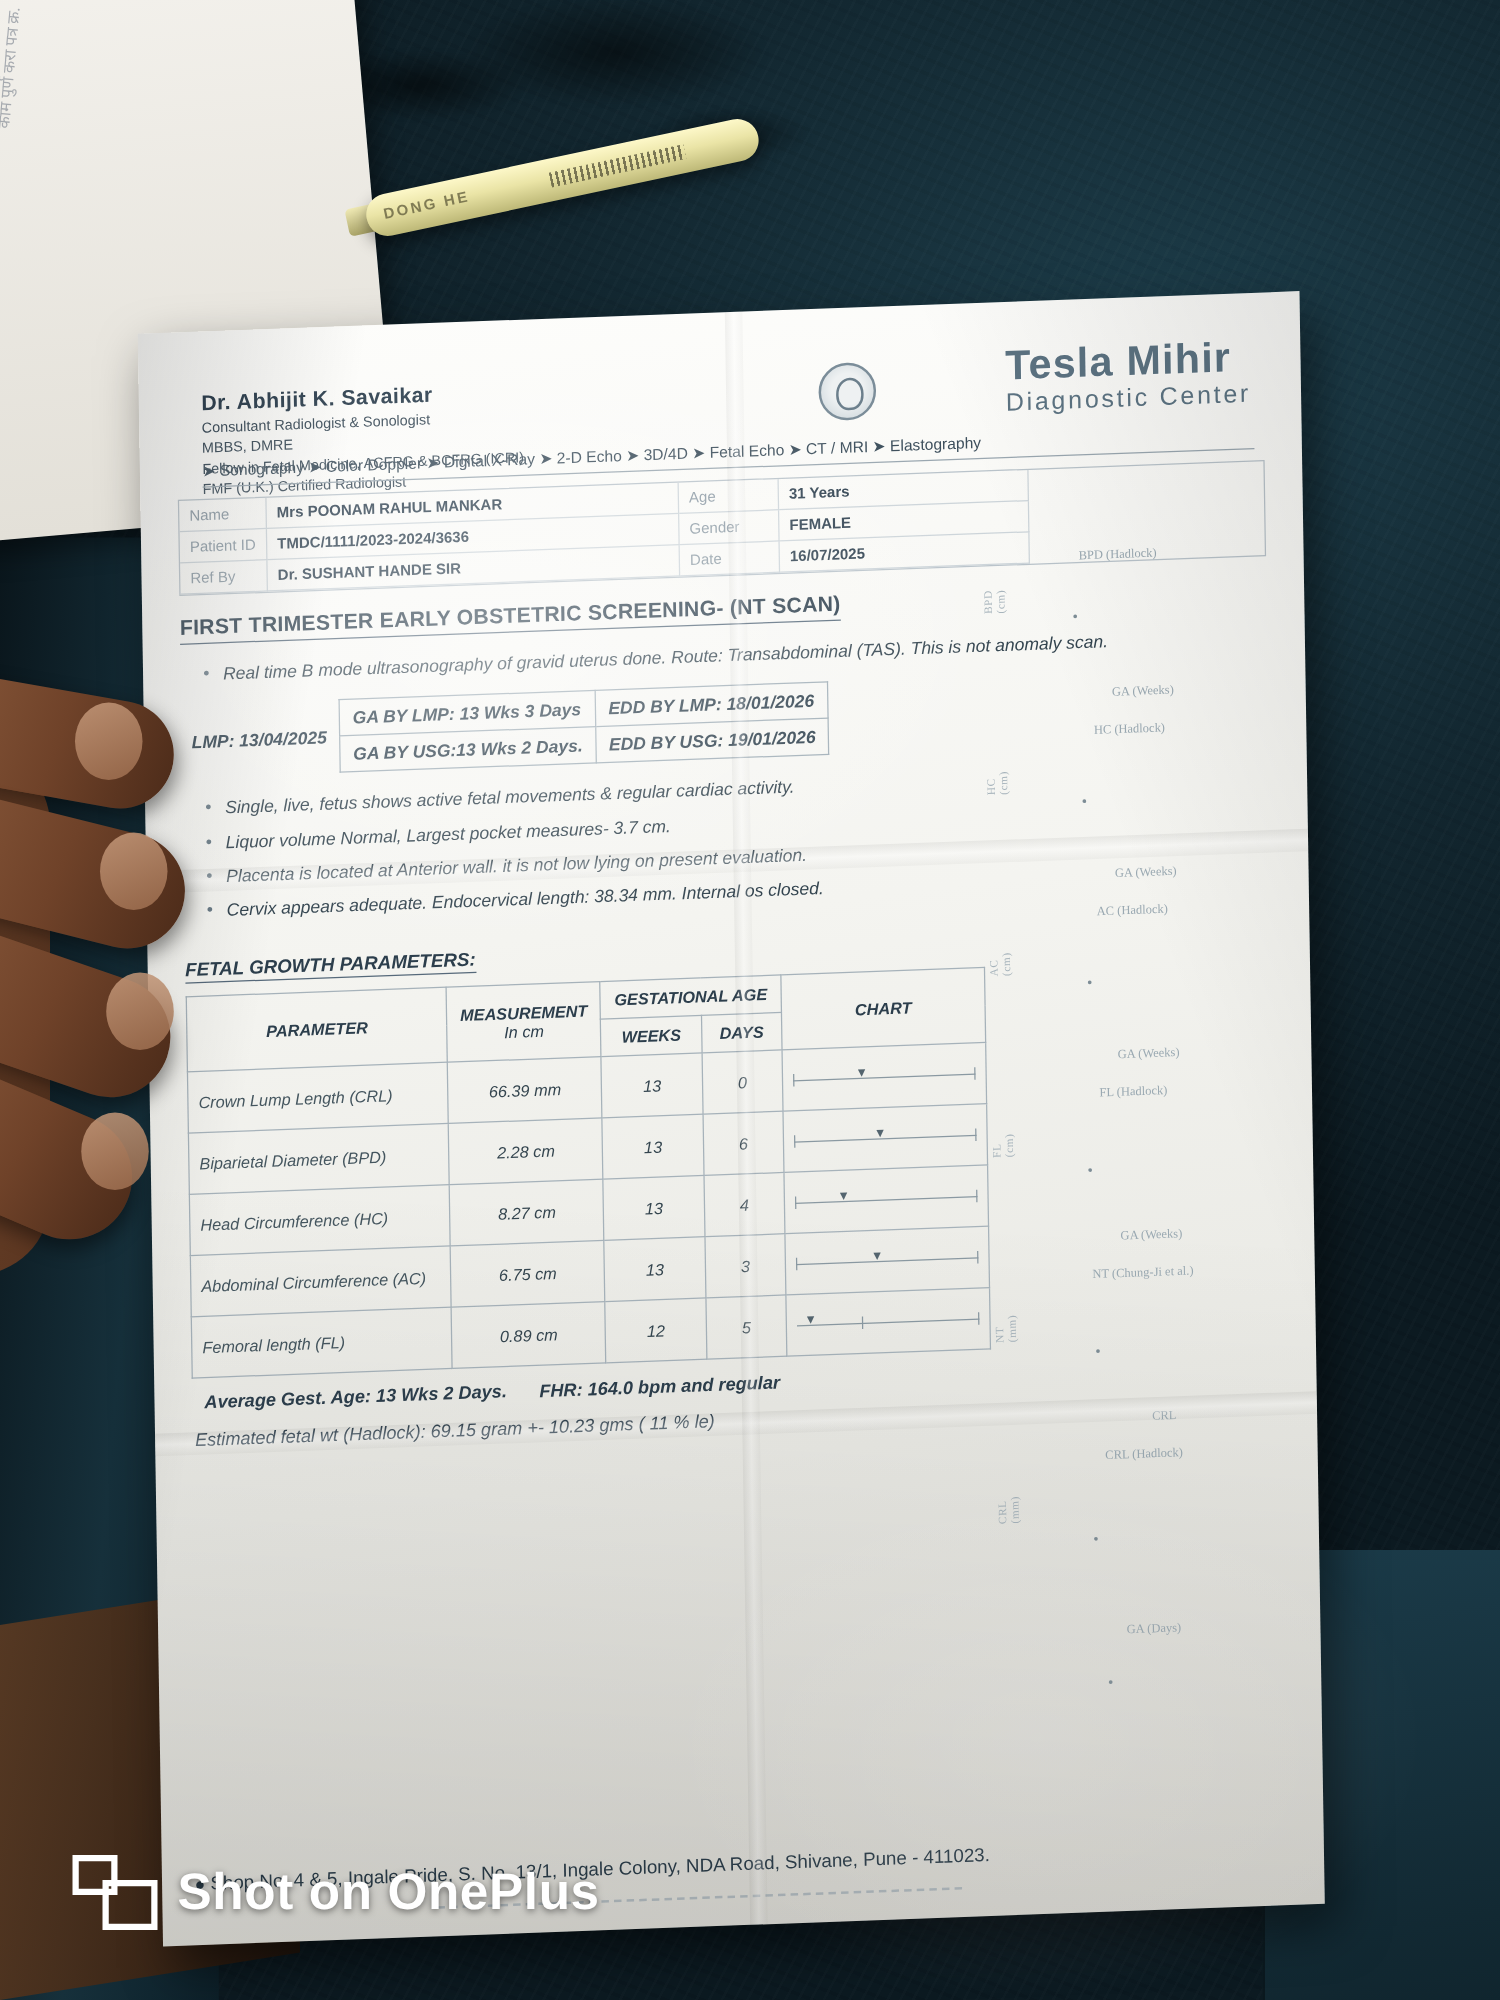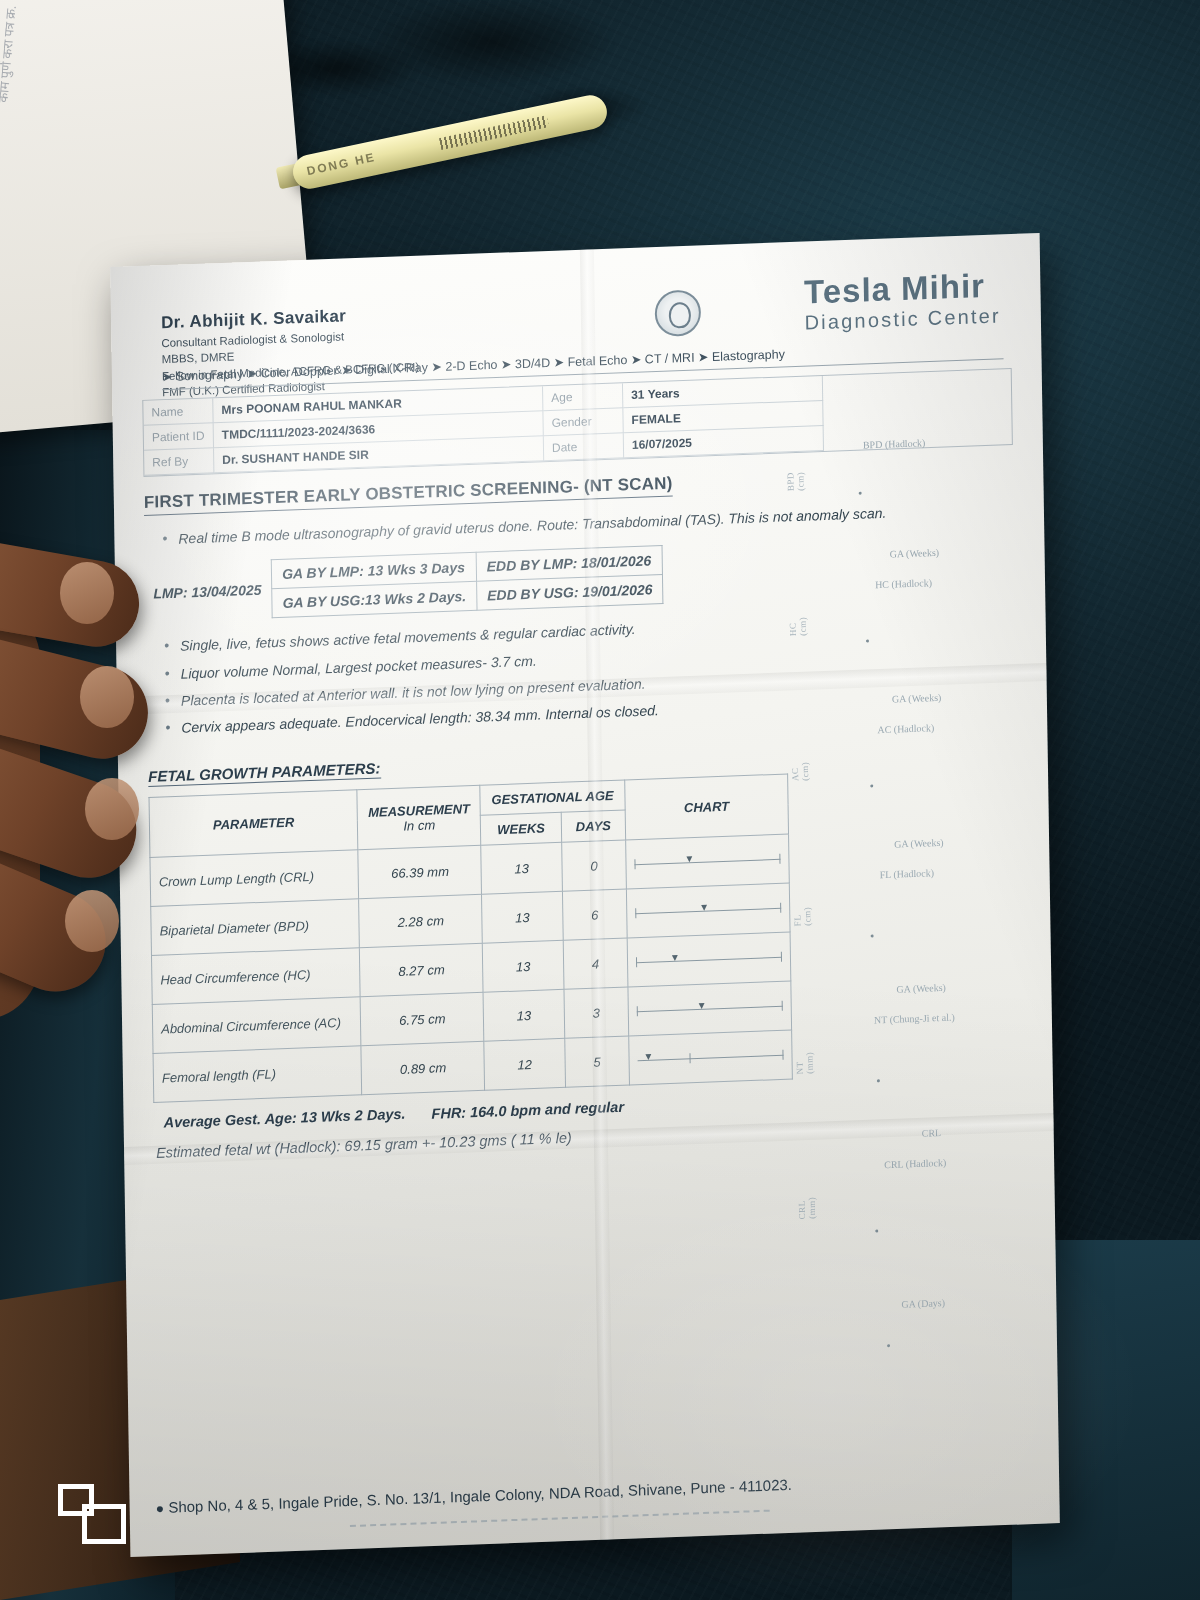--- a/index.html
+++ b/index.html
@@ -684,15 +684,16 @@
     <div class="nail n3"></div>
     <div class="finger f4"></div>
     <div class="nail n4"></div>
   </div>
 
   <div class="watermark">
     <div class="wm-icon">
       <span class="br c1"></span>
       <span class="br c2"></span>
     </div>
+    <div class="wm-text">Shot on OnePlus</div>
   </div>
 
 </div>
 
 </body></html>

